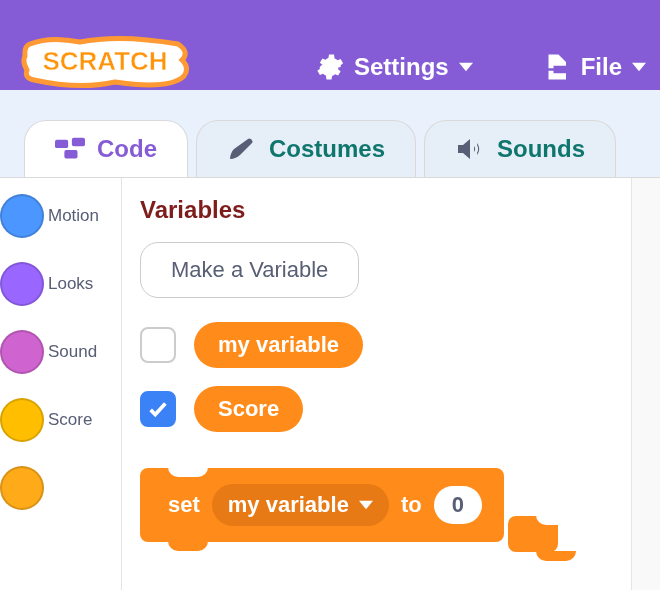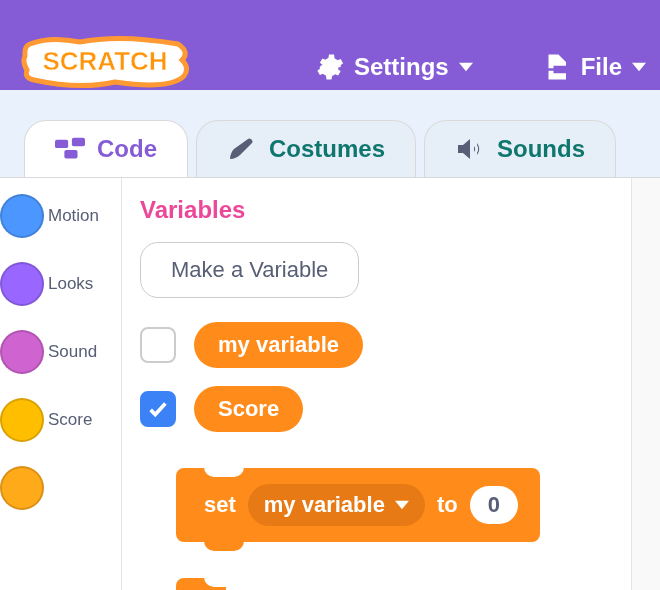--- a/index.html
+++ b/index.html
@@ -103,21 +103,21 @@
   .palette {
     flex: 1;
     background: #fff;
     padding: 18px 24px 0 18px;
     border-right: 1px solid #e5e5e5;
     overflow: hidden;
   }
   .palette h3 {
     font-size: 24px;
     font-weight: 700;
-    color: #ec4899;
+    color: #7f1d1d;
     margin-bottom: 18px;
   }
   .make-var-btn {
     display: inline-block;
     padding: 14px 30px;
     font-size: 22px;
     color: #575e75;
     background: #fff;
     border: 1px solid #ccc;
     border-radius: 18px;
@@ -162,21 +162,20 @@
     gap: 12px;
     background: #ff8c1a;
     padding: 16px 22px 16px 28px;
     border-radius: 8px;
     color: #fff;
     font-size: 22px;
     font-weight: 600;
     position: relative;
     margin-top: 18px;
     margin-bottom: 12px;
-    margin-left: 36px;
   }
   .block::before {
     content: "";
     position: absolute;
     top: -1px; left: 28px;
     width: 40px; height: 10px;
     background: #fff;
     border-radius: 0 0 10px 10px;
   }
   .block::after {

